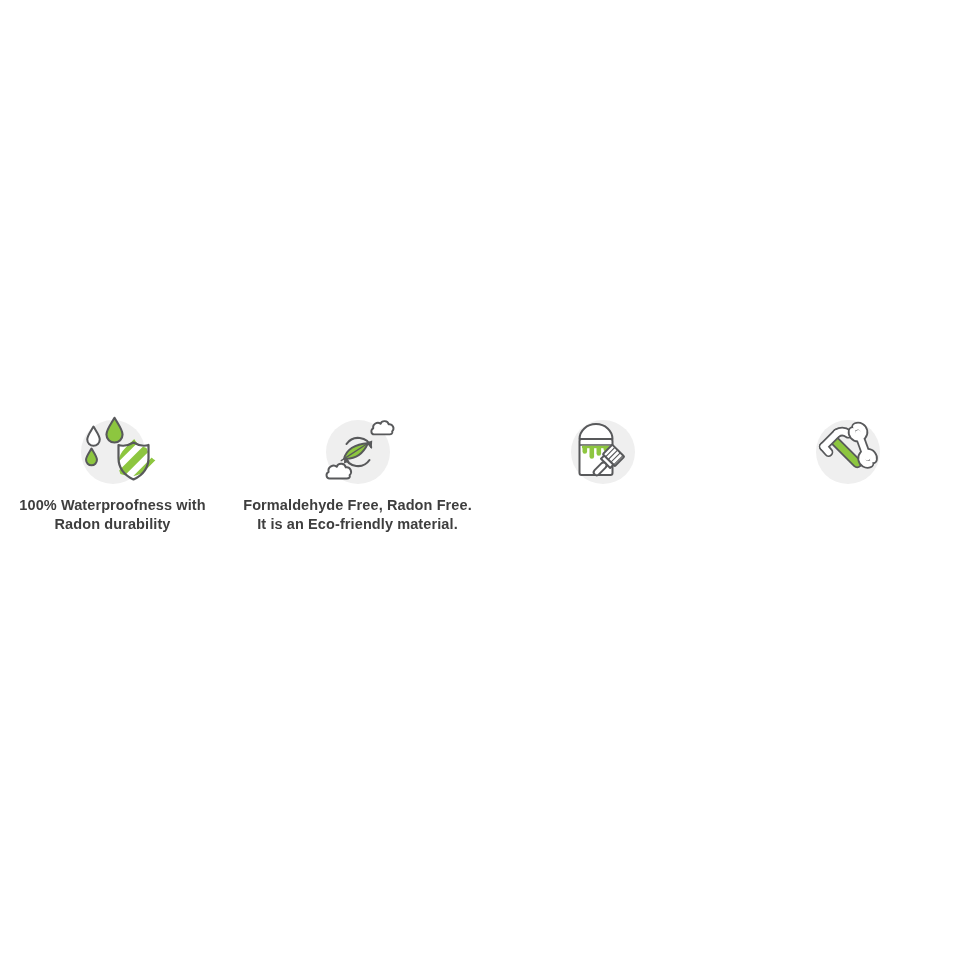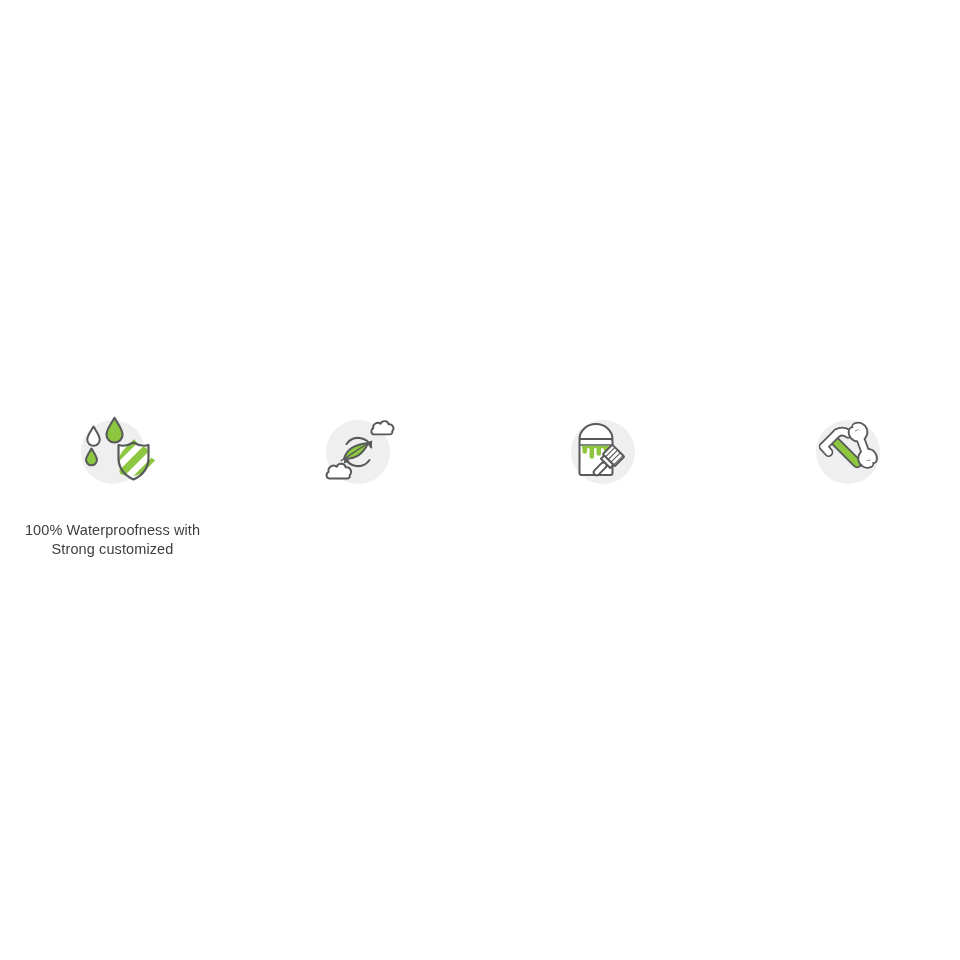--- a/index.html
+++ b/index.html
@@ -1,21 +1,21 @@
 <!DOCTYPE html>
 <html><head>
 <meta charset="utf-8">
 <style>
   html,body{margin:0;padding:0;background:#ffffff;}
   body{width:960px;height:960px;overflow:hidden;font-family:"Liberation Sans",sans-serif;}
   .features{display:flex;width:980px;margin:412px 0 0 -10px;}
   .feature{width:245px;flex:0 0 245px;display:flex;flex-direction:column;align-items:center;}
   .icon-wrap{width:80px;height:80px;}
   .icon-wrap svg{display:block;width:80px;height:80px;overflow:visible;}
-  .caption{margin-top:29px;text-align:center;font-size:14.5px;font-weight:400;
+  .caption{margin-top:4px;text-align:center;font-size:14.5px;font-weight:700;
            color:#3e3e3e;line-height:19px;letter-spacing:0.1px;white-space:nowrap;}
 </style>
 </head>
 <body>
 
 <section class="features">
 
   <article class="feature">
     <span class="icon-wrap">
       <svg viewBox="0 0 80 80" xmlns="http://www.w3.org/2000/svg">
@@ -32,21 +32,21 @@
           <rect x="71" y="10" width="7.5" height="80" fill="#8dc63f"></rect>
         </g>
         <path d="M60.5 30.5 C65.5 33.5 71 34.5 75.5 33 L75.5 46 C75.5 57 69 63.5 60.5 67.5 C52 63.5 45.5 57 45.5 46 L45.5 33 C50 34.5 55.5 33.5 60.5 30.5 Z" fill="none" stroke="#58595b" stroke-width="2.2" stroke-linejoin="round"></path>
         <path d="M0 -9.5 C2.6 -5 5.2 -1.8 5.2 1.3 A5.2 5.2 0 1 1 -5.2 1.3 C-5.2 -1.8 -2.6 -5 0 -9.5 Z" transform="translate(41.5,20.5) scale(1.55)" fill="#8dc63f" stroke="#58595b" stroke-width="1.35" stroke-linejoin="round"></path>
         <path d="M0 -9.5 C2.6 -5 5.2 -1.8 5.2 1.3 A5.2 5.2 0 1 1 -5.2 1.3 C-5.2 -1.8 -2.6 -5 0 -9.5 Z" transform="translate(20.5,26) scale(1.2)" fill="#ffffff" stroke="#58595b" stroke-width="1.7" stroke-linejoin="round"></path>
         <path d="M0 -9.5 C2.6 -5 5.2 -1.8 5.2 1.3 A5.2 5.2 0 1 1 -5.2 1.3 C-5.2 -1.8 -2.6 -5 0 -9.5 Z" transform="translate(18.5,46.5) scale(1.05)" fill="#8dc63f" stroke="#58595b" stroke-width="1.9" stroke-linejoin="round"></path>
       </svg>
     </span>
     <div class="caption">
       <div>100% Waterproofness with</div>
-      <div>Strong customized</div>
+      <div>Radon durability</div>
     </div>
   </article>
 
   <article class="feature">
     <span class="icon-wrap">
       <svg viewBox="0 0 80 80" xmlns="http://www.w3.org/2000/svg">
         <circle cx="40" cy="40" r="32" fill="#efefef"></circle>
         <g fill="none" stroke="#58595b" stroke-width="2.1" stroke-linecap="round">
           <path d="M28.5 32 A14 14 0 0 1 53.2 35.2"></path>
           <path d="M51.5 48 A14 14 0 0 1 26.8 44.8"></path>
@@ -55,20 +55,22 @@
         <path d="M26.3 43.2 L31.6 49.4 L26.0 51.4 Z" fill="#58595b"></path>
         <g transform="translate(38,39) rotate(-8)">
           <path d="M-13 6 Q-7 -7.5 13 -6 Q3 9.5 -13 6 Z" fill="#8dc63f" stroke="#58595b" stroke-width="1.8" stroke-linejoin="round"></path>
           <path d="M-16 7.5 Q0 0 14.5 -6.8" fill="none" stroke="#58595b" stroke-width="1.3" stroke-linecap="round"></path>
         </g>
         <path d="M3 11 C0.8 11 0.2 7.8 2.4 6.6 C1.6 3.4 5.6 1.2 7.8 3.2 C8.8 0.4 13.2 0.6 13.8 3.6 C16.8 3 18.6 6.6 16.4 8.8 C17 10.4 15.8 11 14.6 11 Z" transform="translate(52,7.5) scale(1.35)" fill="#ffffff" stroke="#58595b" stroke-width="1.4" stroke-linejoin="round"></path>
         <path d="M3 11 C0.8 11 0.2 7.8 2.4 6.6 C1.6 3.4 5.6 1.2 7.8 3.2 C8.8 0.4 13.2 0.6 13.8 3.6 C16.8 3 18.6 6.6 16.4 8.8 C17 10.4 15.8 11 14.6 11 Z" transform="translate(7,50) scale(1.5)" fill="#ffffff" stroke="#58595b" stroke-width="1.3" stroke-linejoin="round"></path>
       </svg>
     </span>
     <div class="caption">
+      <div>Formaldehyde Free, Radon Free.</div>
+      <div>It is an Eco-friendly material.</div>
     </div>
   </article>
 
   <article class="feature">
     <span class="icon-wrap">
       <svg viewBox="0 0 80 80" xmlns="http://www.w3.org/2000/svg">
         <circle cx="40" cy="40" r="32" fill="#efefef"></circle>
 
         <path d="M16.5 27 A16.5 15 0 0 1 49.5 27 Z" fill="#ffffff" stroke="#58595b" stroke-width="2" stroke-linejoin="round"></path>
 

